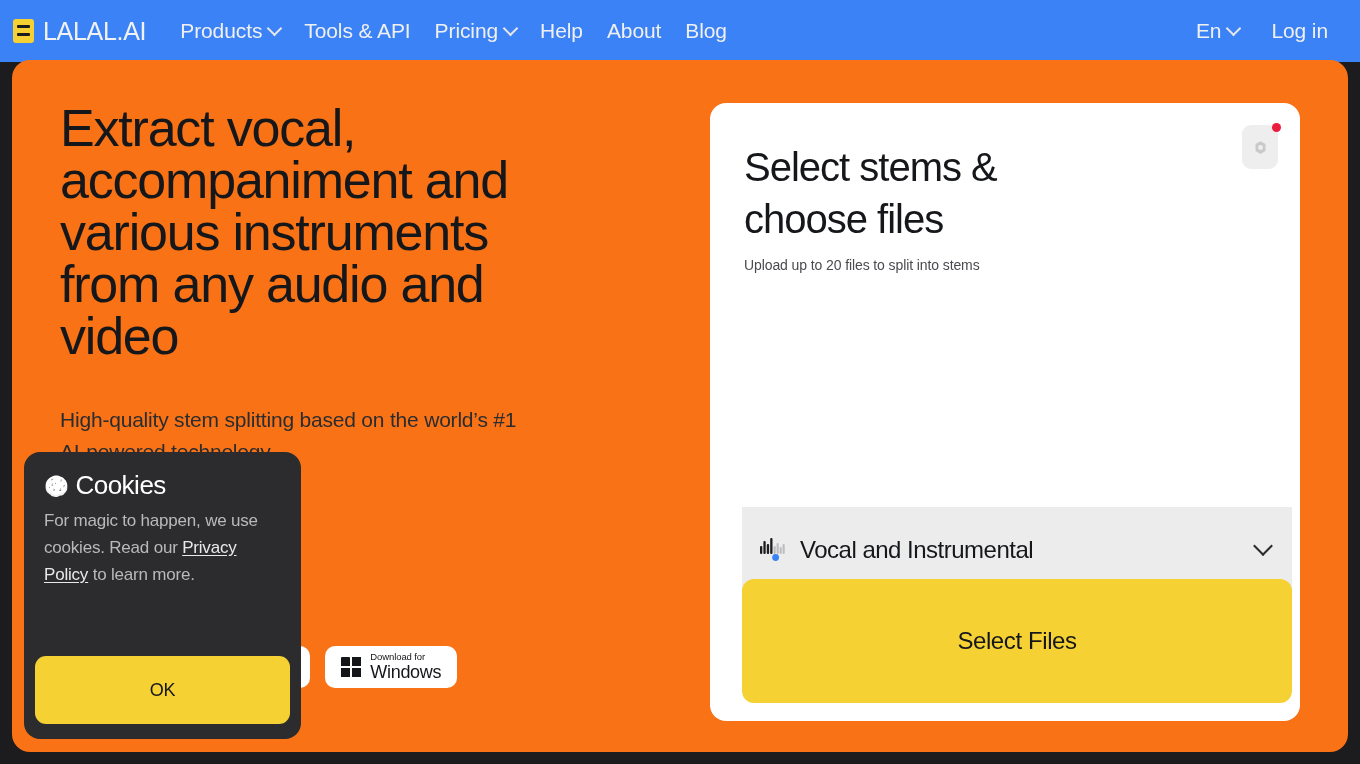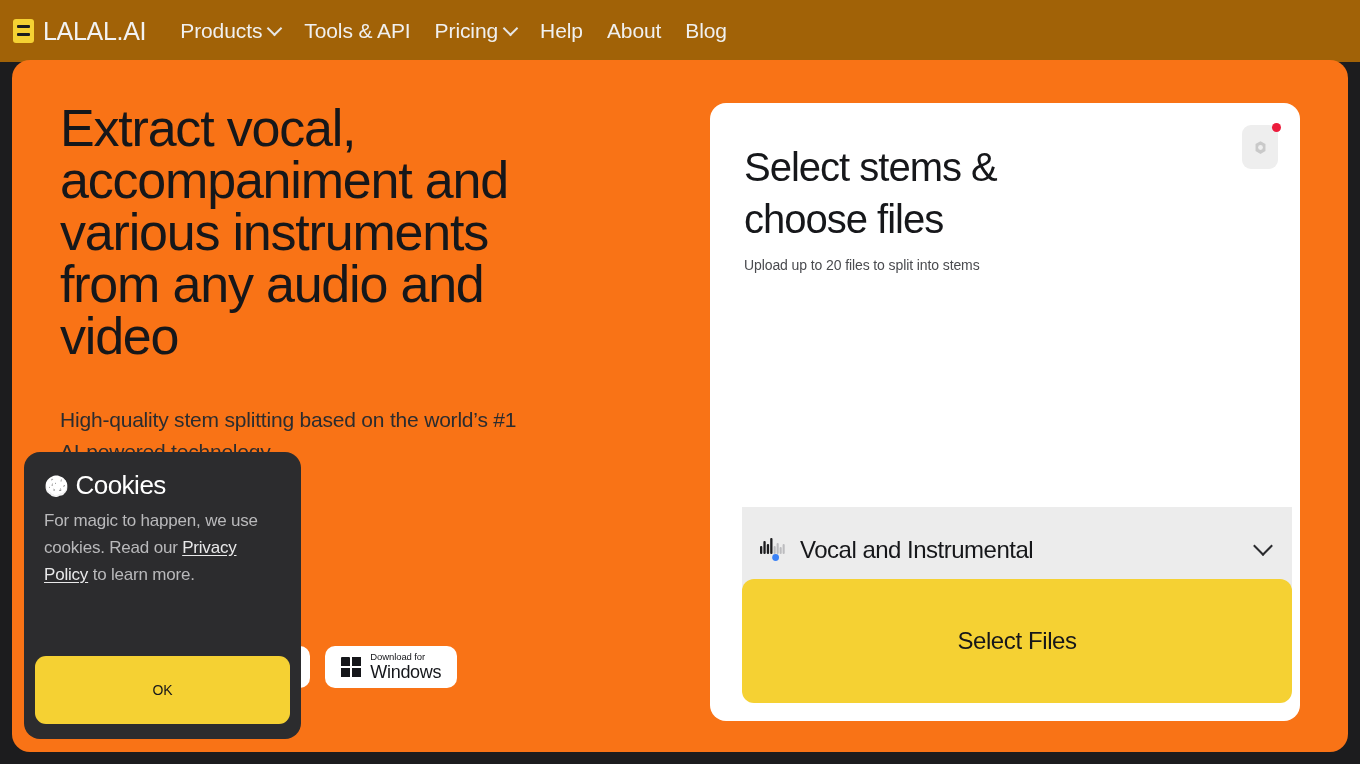--- a/index.html
+++ b/index.html
@@ -15,21 +15,21 @@
     font-family: "Liberation Sans", sans-serif;
     -webkit-font-smoothing: antialiased;
   }
 
   
   .topnav {
     position: absolute;
     top: 0; left: 0;
     width: 1360px;
     height: 62px;
-    background: #a16207;
+    background: #3b82f6;
     display: flex;
     align-items: center;
     padding: 0 16px 0 13px;
   }
 
   .brand {
     display: flex;
     align-items: center;
     gap: 9px;
     margin-right: 22px;
@@ -314,21 +314,21 @@
   .cookie-ok {
     position: absolute;
     left: 11px;
     bottom: 15px;
     width: 255px;
     height: 68px;
     background: #F5D133;
     border: none;
     border-radius: 11px;
     font-family: inherit;
-    font-size: 14px;
+    font-size: 18px;
     color: #16171a;
     letter-spacing: -0.2px;
     cursor: pointer;
   }
 </style>
 </head>
 <body>
 
 <div class="topnav">
 
@@ -353,20 +353,29 @@
       <span>Help</span>
     </div>
     <div class="nav-item">
       <span>About</span>
     </div>
     <div class="nav-item">
       <span>Blog</span>
     </div>
   </div>
 
+  <div class="nav-right">
+    <div class="nav-item">
+      <span>En</span>
+      <i class="chev"></i>
+    </div>
+    <div class="nav-item">
+      <span>Log in</span>
+    </div>
+  </div>
 </div>
 
 <div class="page-card">
 
   <div class="hero">
     <h1 class="hero-title">Extract vocal, accompaniment and various instruments from any audio and video</h1>
     <p class="hero-sub">High-quality stem splitting based on the world’s #1 AI-powered technology.</p>
   </div>
 
   <div class="store-row">

